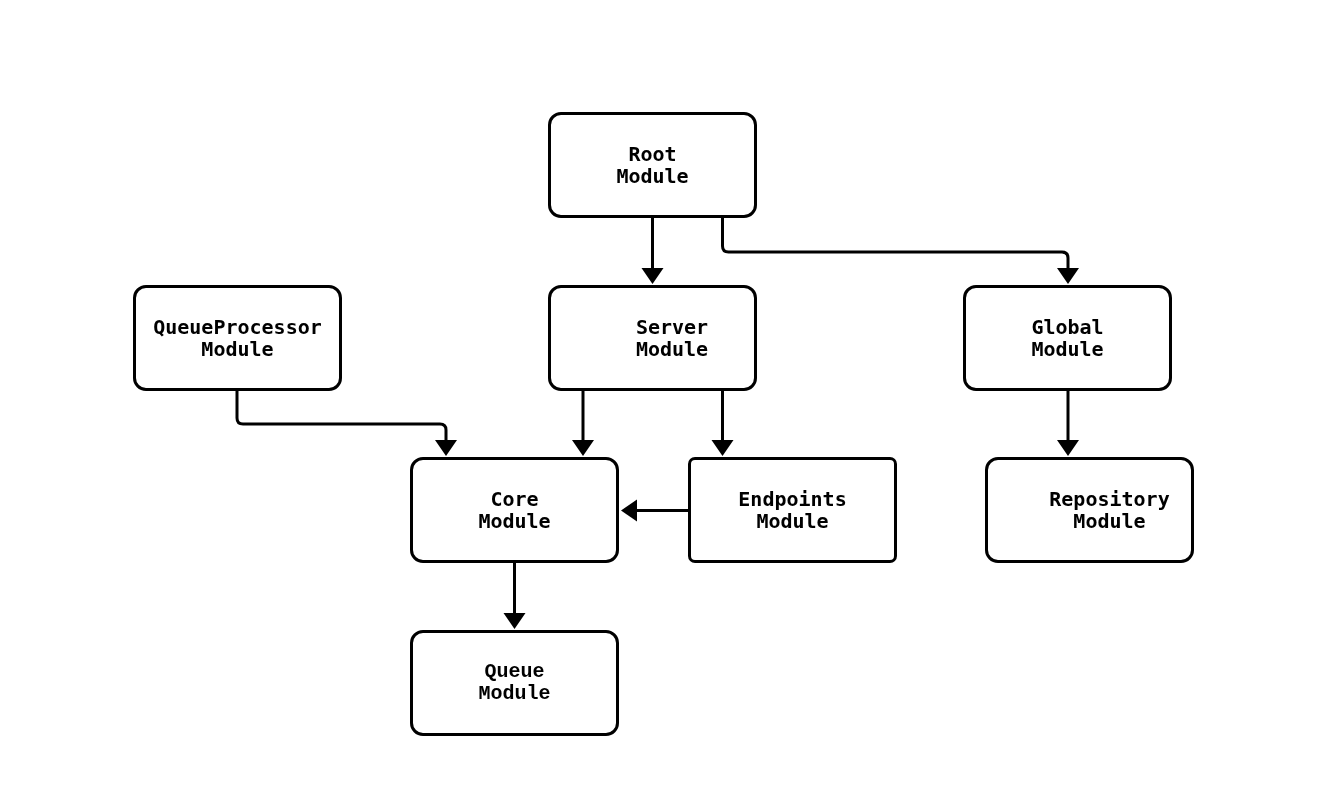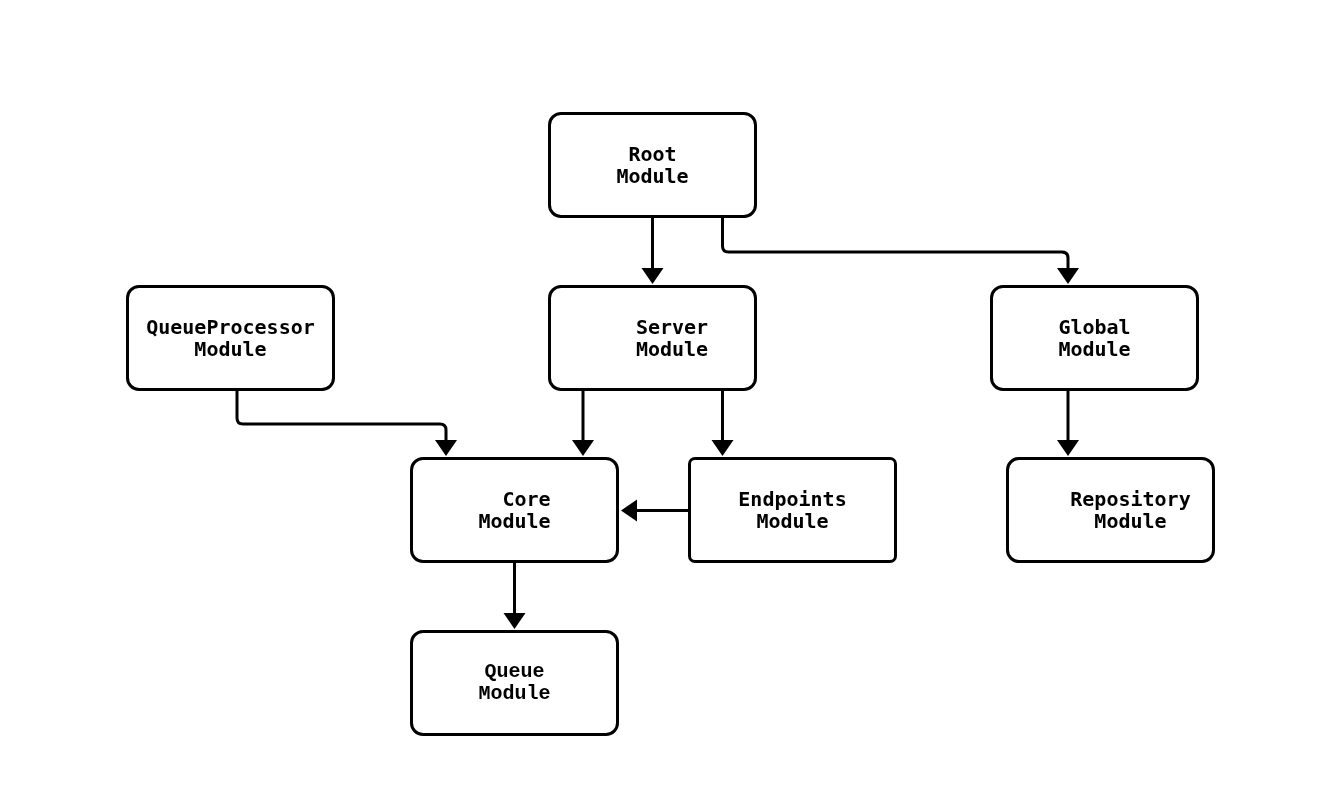--- a/index.html
+++ b/index.html
@@ -45,26 +45,26 @@
     fill: none;
     stroke: #000000;
     stroke-width: 3;
   }
   .arrowhead {
     fill: #000000;
     stroke: none;
   }
   
   #node-root         { left: 548px;  top: 93px;  }
-  #node-queueproc    { left: 126px;  top: 266px; }
+  #node-queueproc    { left: 133px;  top: 266px; }
   #node-server       { left: 548px;  top: 266px; padding-left: 39px; }
-  #node-global       { left: 990px;  top: 266px; text-align: center; }
-  #node-core         { left: 410px;  top: 438px; text-align: right; }
+  #node-global       { left: 963px;  top: 266px; text-align: center; }
+  #node-core         { left: 410px;  top: 438px; }
   #node-endpoints    { left: 688px;  top: 438px; border-radius: 7px; }
-  #node-repository   { left: 1006px;  top: 438px; padding-left: 40px; }
+  #node-repository   { left: 985px;  top: 438px; padding-left: 40px; }
   #node-queue        { left: 410px;  top: 611px; font-family: Liberation Mono, monospace; }
 </style>
 </head>
 <body>
 
 <div id="canvas">
 
   <svg id="edges" viewBox="0 0 1337 809" xmlns="http://www.w3.org/2000/svg">
 
     <g>

